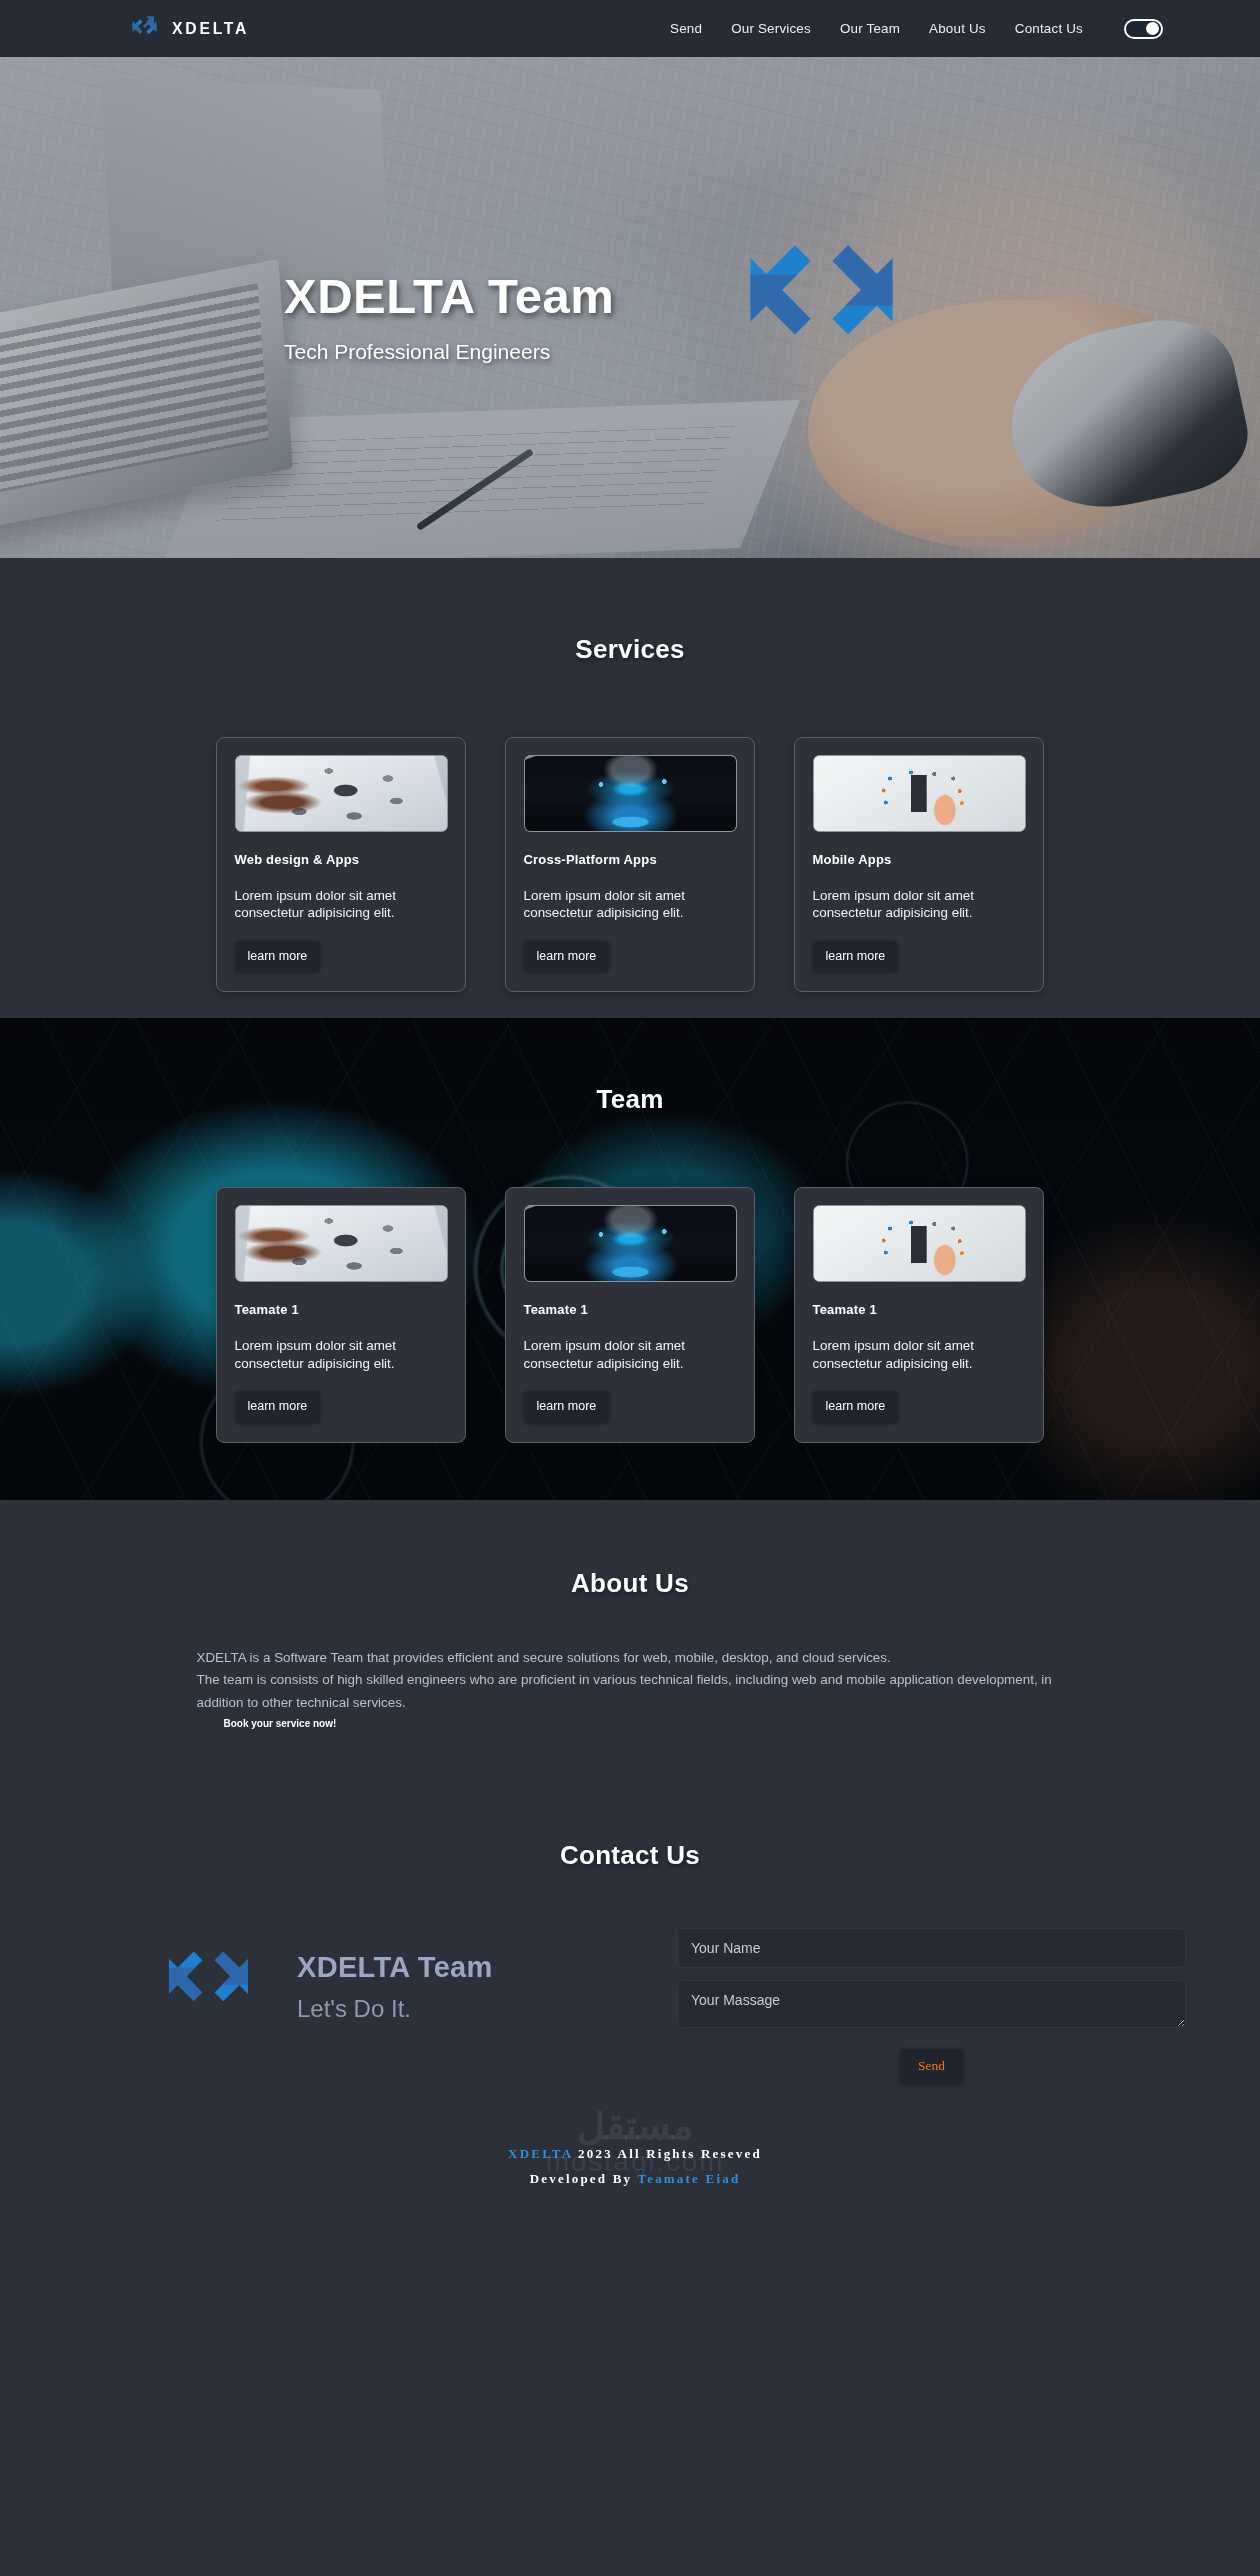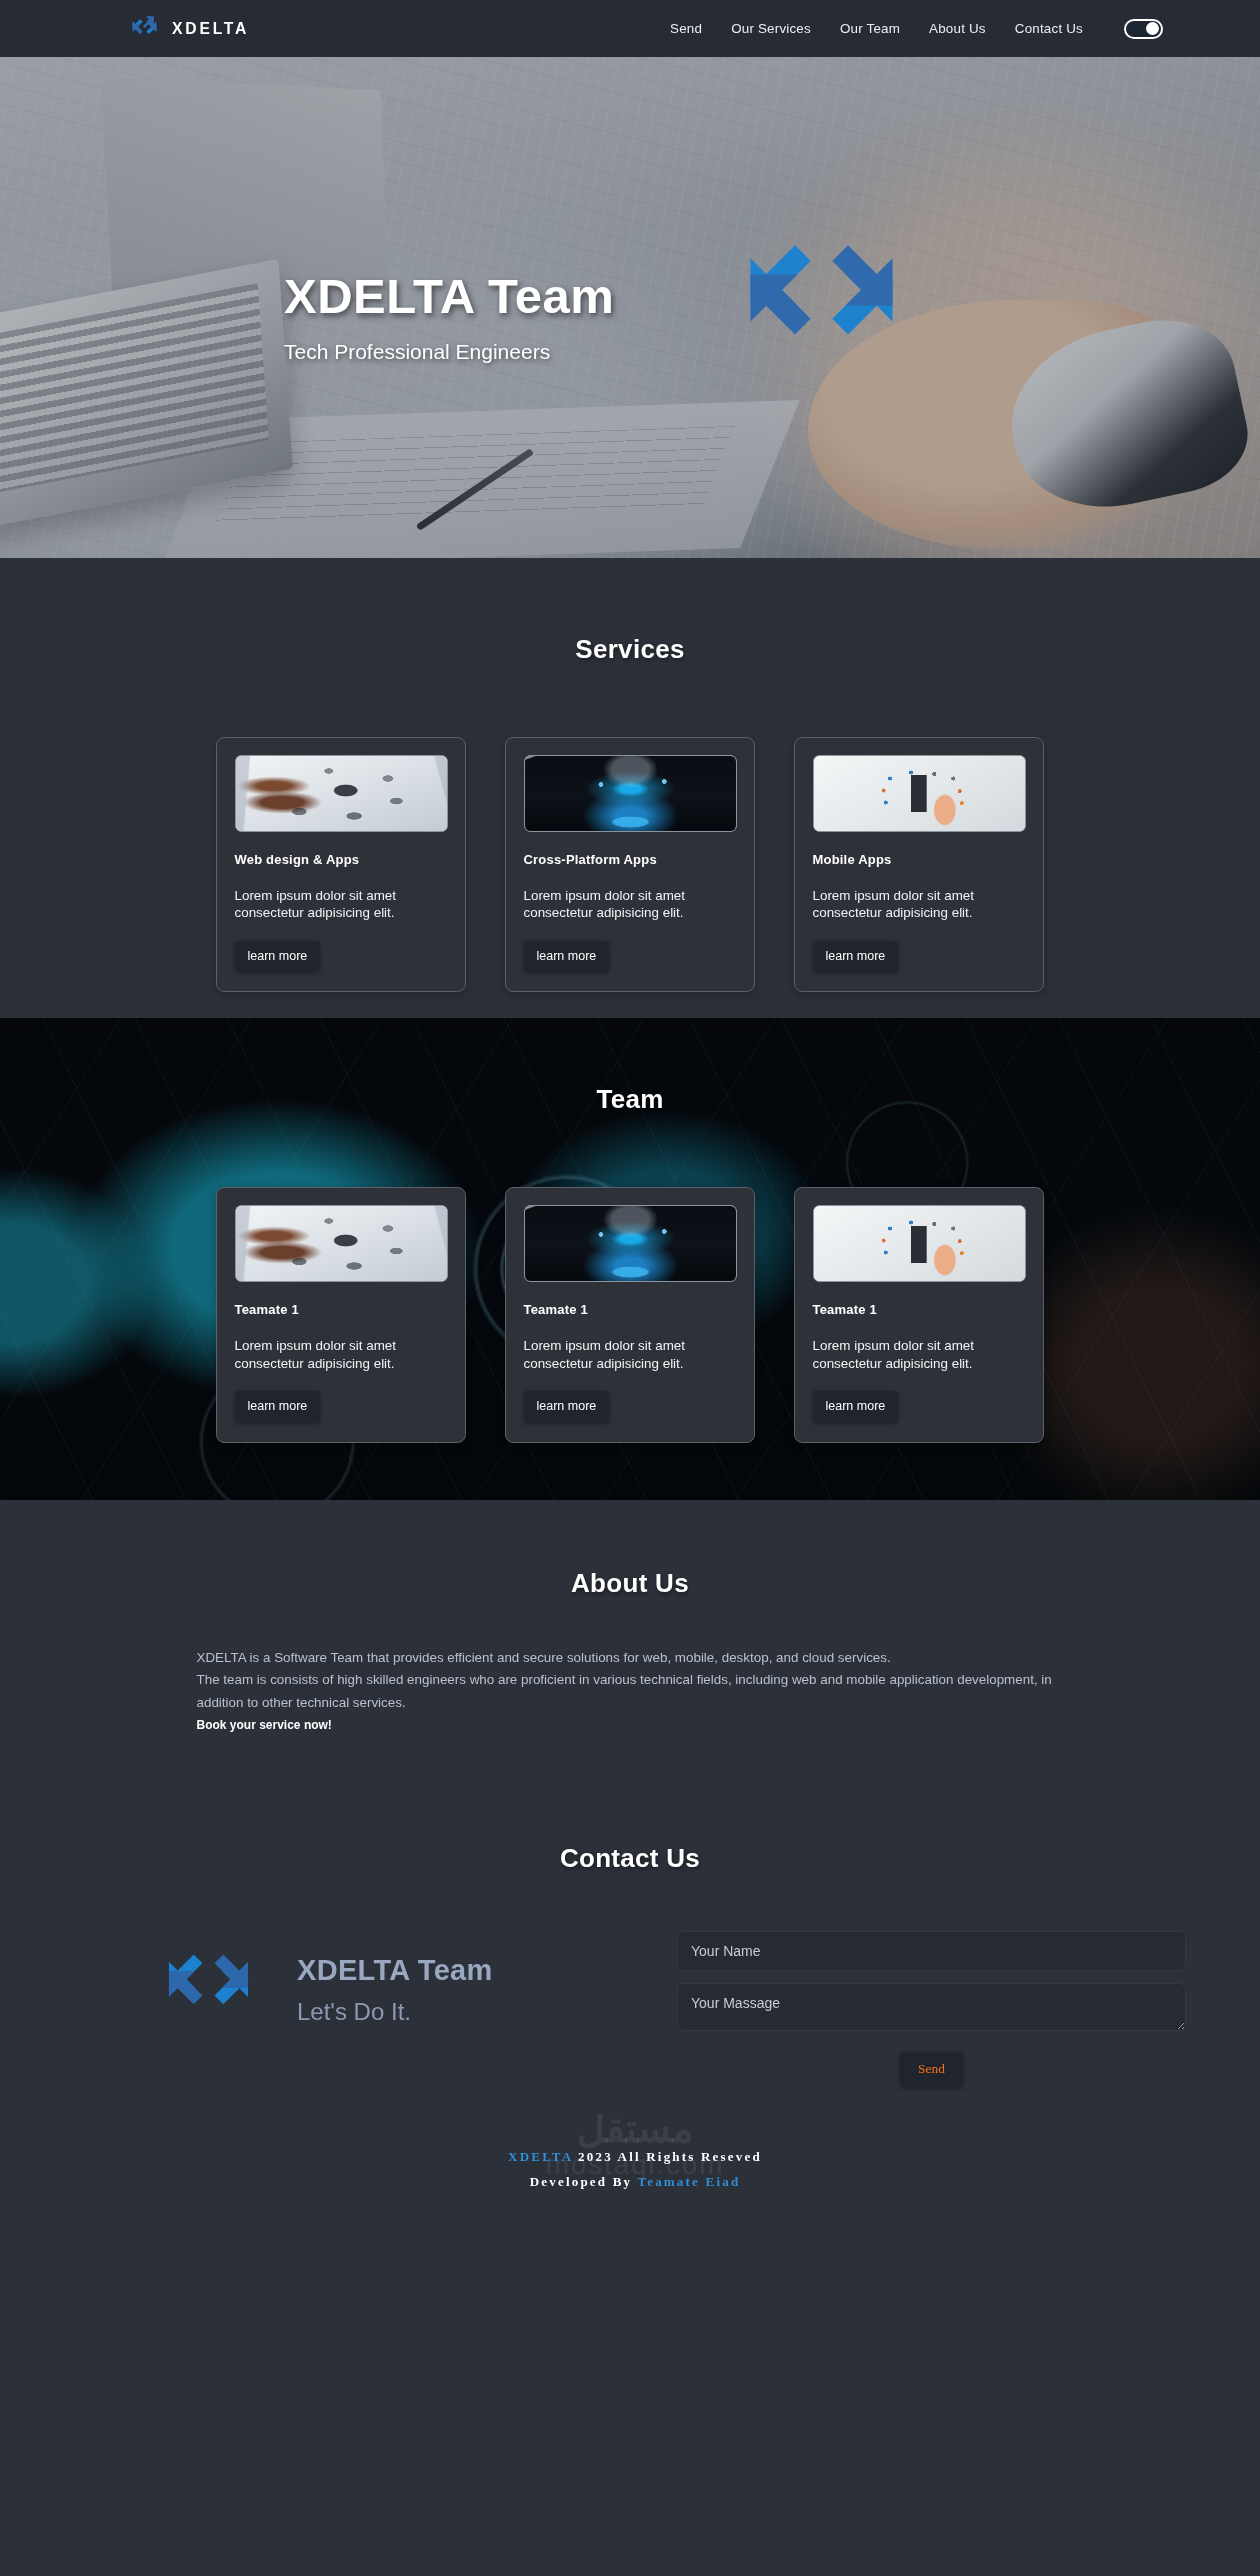--- a/index.html
+++ b/index.html
@@ -233,21 +233,21 @@
   .team-sec .section-title,.team-sec .card-row{position:relative;z-index:3;}
   .team-sec .card{background:#2e3138;}
 
   
   .about-sec{background:#2c3039;padding-top:68px;padding-bottom:54px;}
   .about-body{width:867px;margin:48px auto 0 auto;}
   .about-p{
     font-size:13.4px;line-height:1.68;color:#b9c0cf;font-weight:400;
   }
   .about-cta{
-    margin-top:3.7px;font-size:12px;font-weight:700;color:#ffffff;
+    margin-top:3.7px;font-size:10px;font-weight:700;color:#ffffff;margin-left:27px;
   }
 
   
   .contact-sec{background:#2c3039;padding-top:57px;padding-bottom:28px;}
   .contact-grid{
     display:flex;align-items:flex-start;justify-content:center;
     margin-top:57px;gap:31px;
   }
   .contact-left{display:flex;align-items:center;gap:37px;width:572px;padding-left:83px;}
   .contact-logo{flex:0 0 auto;}

